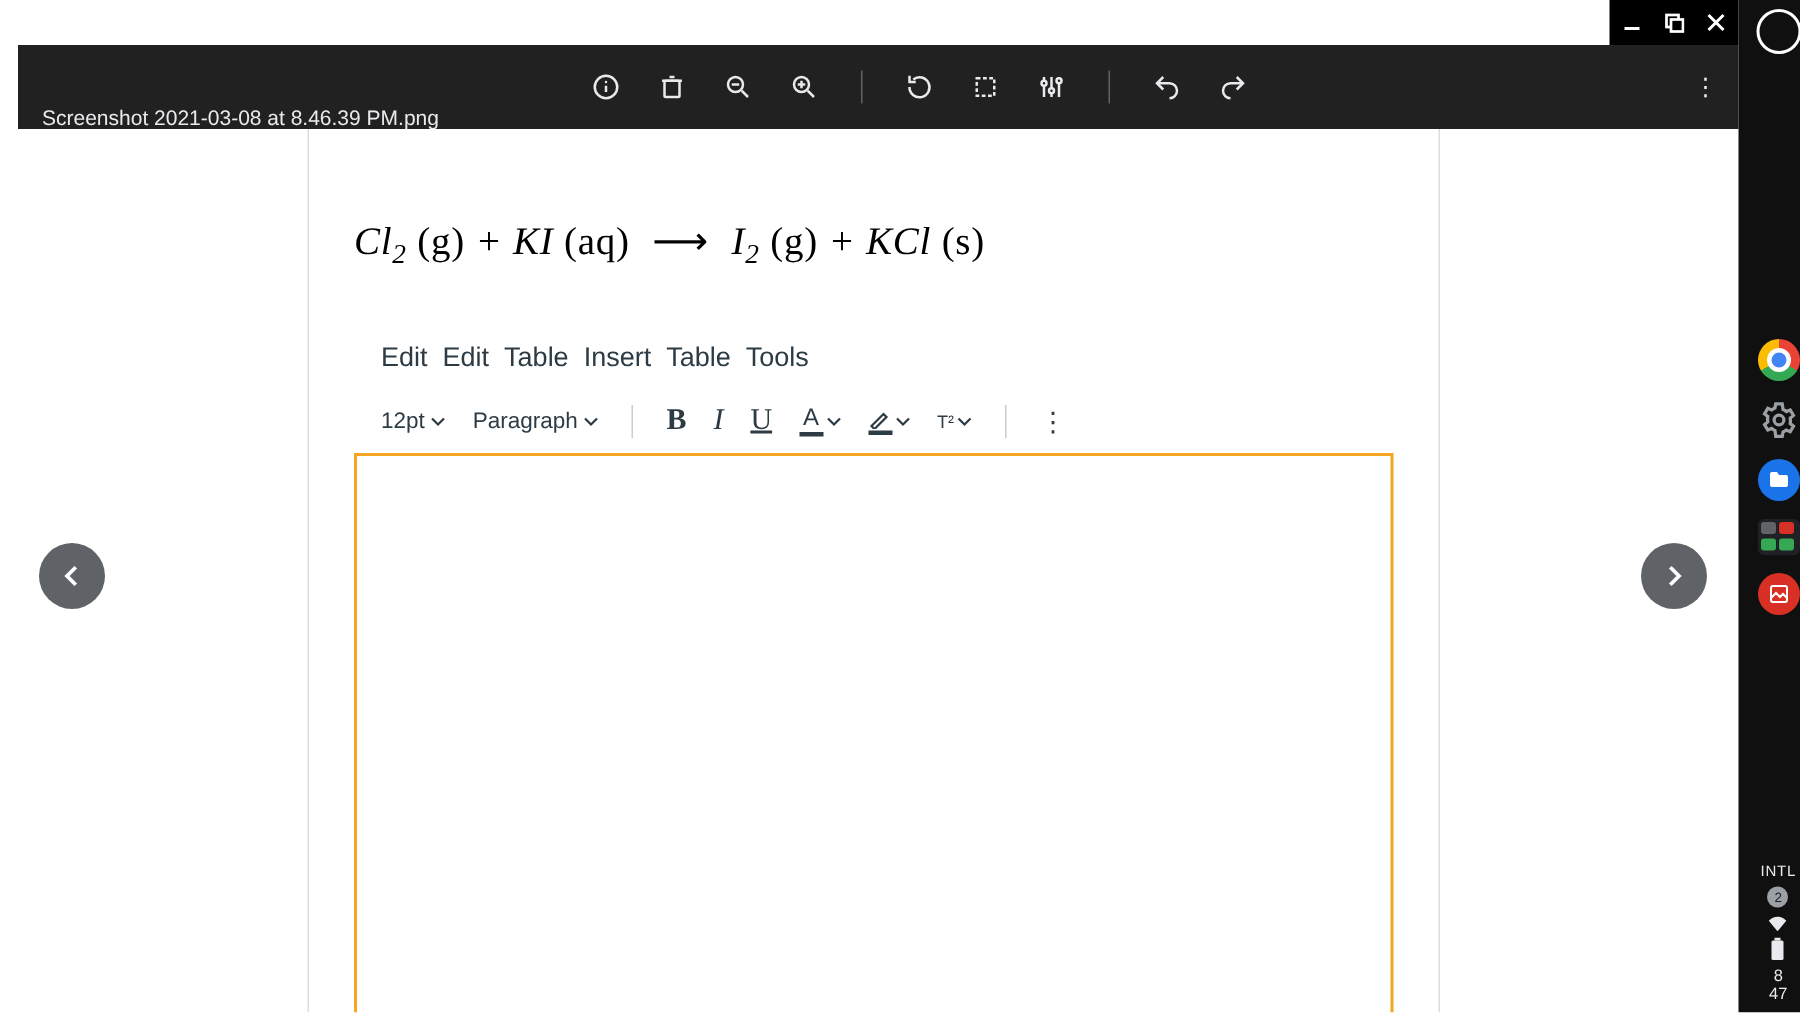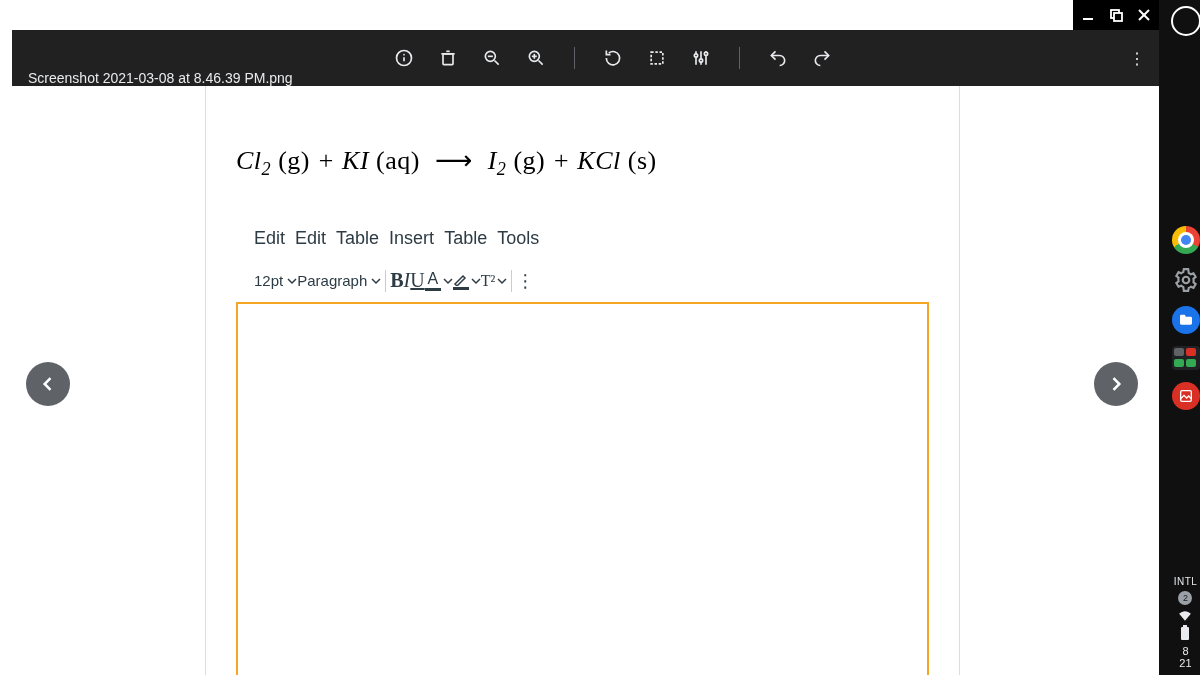--- a/index.html
+++ b/index.html
@@ -52,33 +52,33 @@
 
   
   .editor-menubar {
     display:flex; gap:10px; padding: 18px 40px 12px 48px;
     font-size:18px; color:#2d3b45;
   }
   .editor-menubar span { cursor:pointer; }
 
   
   .editor-toolbar {
-    display:flex; align-items:center; gap:0;
+    display:flex; align-items:center; gap:18px;
     padding: 8px 40px 10px 48px; font-size:15px; color:#2d3b45;
   }
   .editor-toolbar .dd { display:flex; align-items:center; gap:4px; cursor:pointer; }
   .editor-toolbar .tb-sep { width:1px; height:22px; background:#c7cdd1; margin:0 4px;}
   .editor-toolbar .btn { cursor:pointer; font-family: "Times New Roman", serif; font-size:20px; display:flex; align-items:center; gap:2px; }
   .bold-b { font-weight:700; font-family: Georgia, "Times New Roman", serif; font-size:22px;}
   .ital-i { font-style:italic; font-family: Georgia, serif; font-size:22px;}
   .und-u { text-decoration: underline; font-family: Arial, sans-serif; font-size:20px;}
   .textcolor { display:flex; flex-direction:column; align-items:center; line-height:1; }
   .textcolor .bar { width:16px; height:3px; background:#2d3b45; margin-top:1px;}
   .highlight .bar { background:#2d3b45; }
-  .super-t { font-family: Liberation Serif, serif; font-size:16px; }
+  .super-t { font-family: Liberation Sans, sans-serif; font-size:12px; }
   .chev-down { display:inline-block; }
 
   
   .editor-body {
     margin: 0 30px; border: 2px solid #f5a623; height: 380px; background:#fff;
   }
 
   
   .nav-btn {
     position:absolute; width:44px; height:44px; border-radius:50%;
@@ -337,16 +337,16 @@
     <span class="notif-badge">2</span>
     <svg width="14" height="12" viewBox="0 0 24 20">
         <path d="M12 20 L2 8 C8 2 16 2 22 8 Z" fill="#e8eaed"></path>
       </svg>
     <svg width="10" height="16" viewBox="0 0 10 16">
         <rect x="1" y="2" width="8" height="13" rx="1" fill="#e8eaed"></rect>
         <rect x="3" y="0" width="4" height="2" fill="#e8eaed"></rect>
       </svg>
     <div class="time">
       <div>8</div>
-      <div>21</div>
+      <div>47</div>
     </div>
   </div>
 </div>
 
 </body></html>

